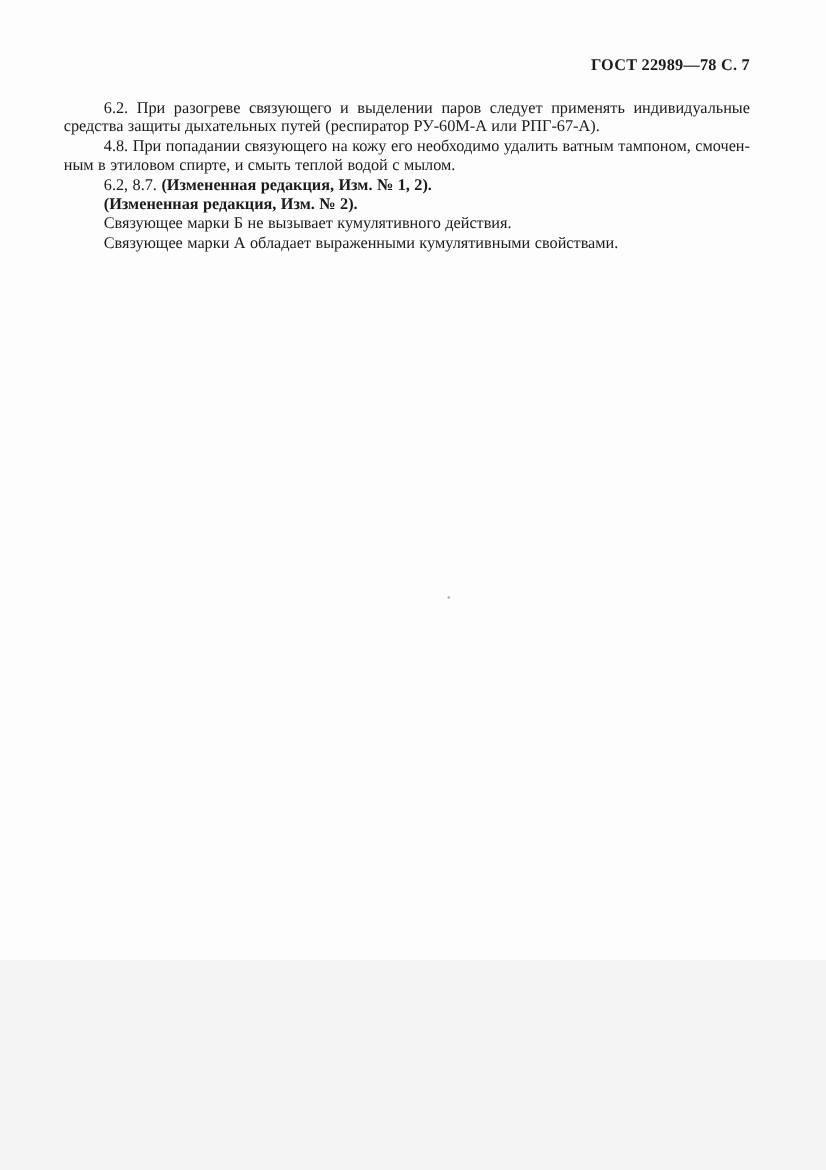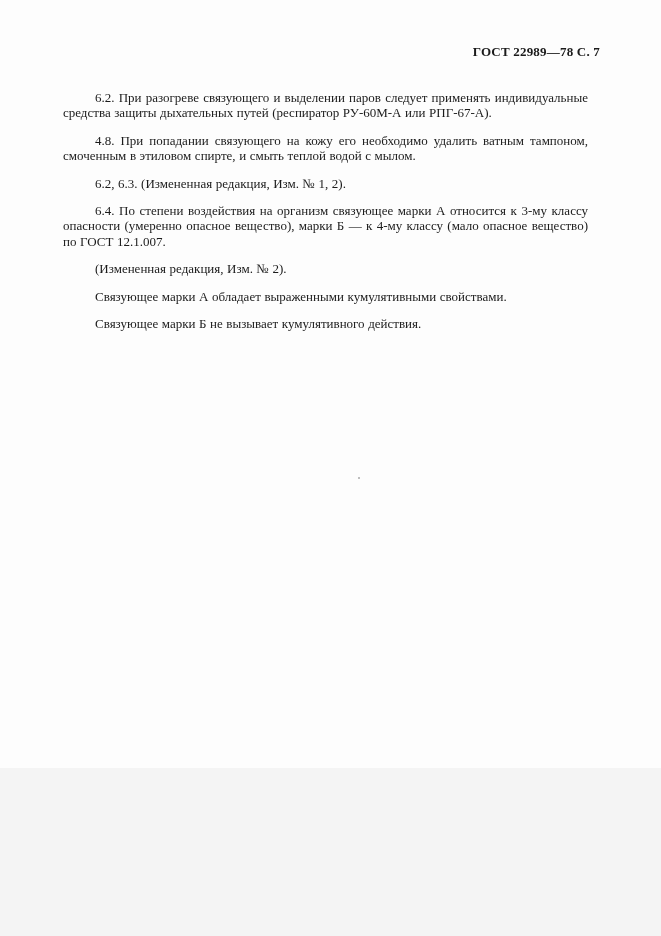--- a/index.html
+++ b/index.html
@@ -27,30 +27,30 @@
     letter-spacing: 0.2px;
     white-space: nowrap;
   }
   .doc-body {
     position: absolute;
     top: 78px;
     left: 51px;
     width: 549px;
   }
   p.para {
-    margin: 12px;
+    margin: 0;
     padding: 0;
     font-size: 13px;
     line-height: 15.4px;
     text-align: justify;
     text-indent: 32px;
     word-spacing: 0.3px;
   }
   .bold {
-    font-weight: normal;
+    font-weight: bold;
   }
   .speck {
     position: absolute;
     left: 358px;
     top: 477px;
     width: 2px;
     height: 2px;
     background: #a9a9a9;
     border-radius: 50%;
   }
@@ -61,29 +61,28 @@
 <div class="page">
 
   <div class="doc-header">ГОСТ 22989—78 С. 7</div>
 
   <div class="doc-body">
 
     <p class="para">6.2. При разогреве связующего и выделении паров следует применять индивидуальные средства защиты дыхательных путей (респиратор РУ-60М-А или РПГ-67-А).</p>
 
     <p class="para">4.8. При попадании связующего на кожу его необходимо удалить ватным тампоном, смочен­ным в этиловом спирте, и смыть теплой водой с мылом.</p>
 
-    <p class="para"><span>6.2, 6.3. </span><span class="bold">(Измененная редакция, Изм. № 1, 2).</span></p>
+    <p class="para"><span>6.2, 8.7. </span><span class="bold">(Измененная редакция, Изм. № 1, 2).</span></p>
 
-    <p class="para">6.4. По степени воздействия на организм связующее марки А относится к 3-му классу опасности (умеренно опасное вещество), марки Б — к 4-му классу (мало опасное вещество) по ГОСТ 12.1.007.</p>
 
     <p class="para bold">(Измененная редакция, Изм. № 2).</p>
 
 
+    <p class="para">Связующее марки Б не вызывает кумулятивного действия.</p>
+
     <p class="para">Связующее марки А обладает выраженными кумулятивными свойствами.</p>
-
-    <p class="para">Связующее марки Б не вызывает кумулятивного действия.</p>
 
 
   </div>
 
   <div class="speck"></div>
 
 </div>
 
 </body></html>

